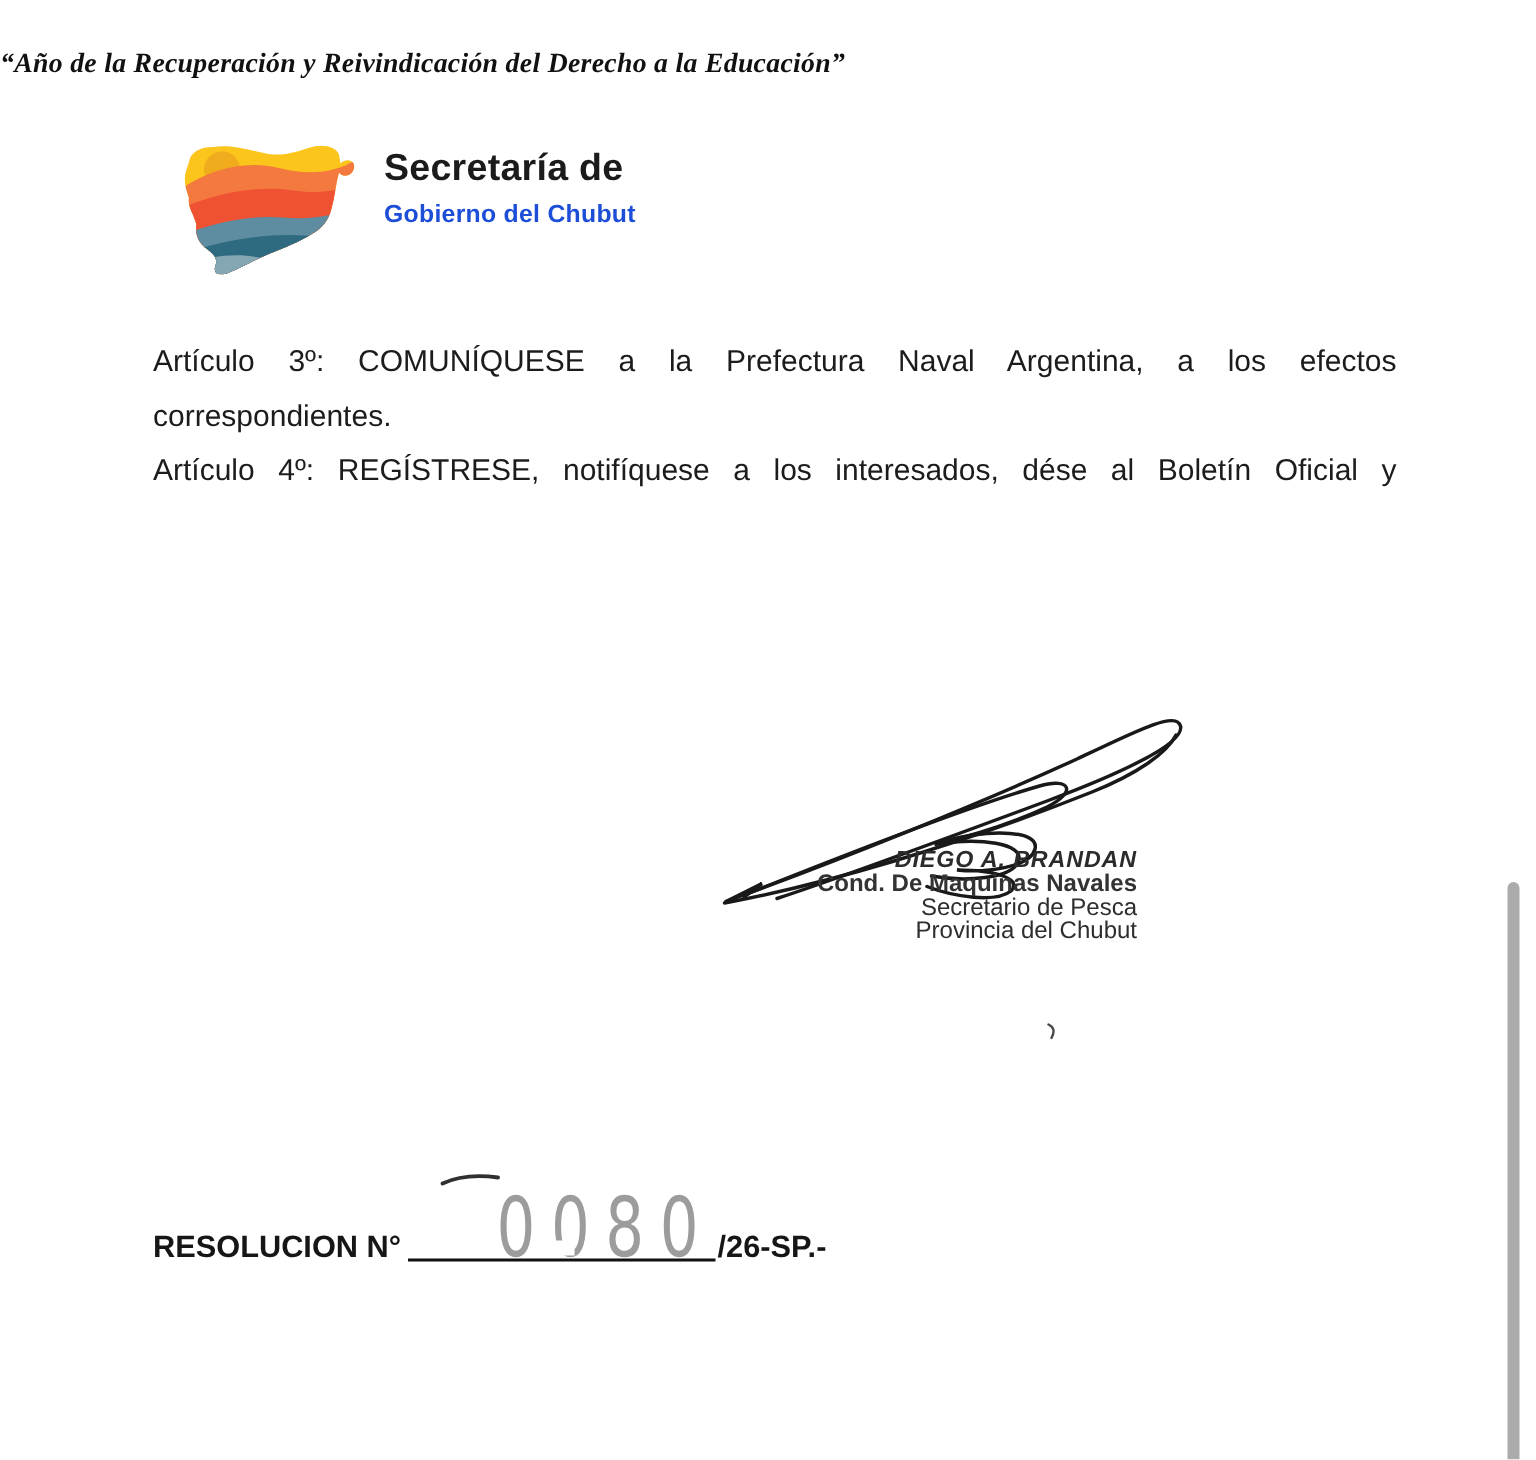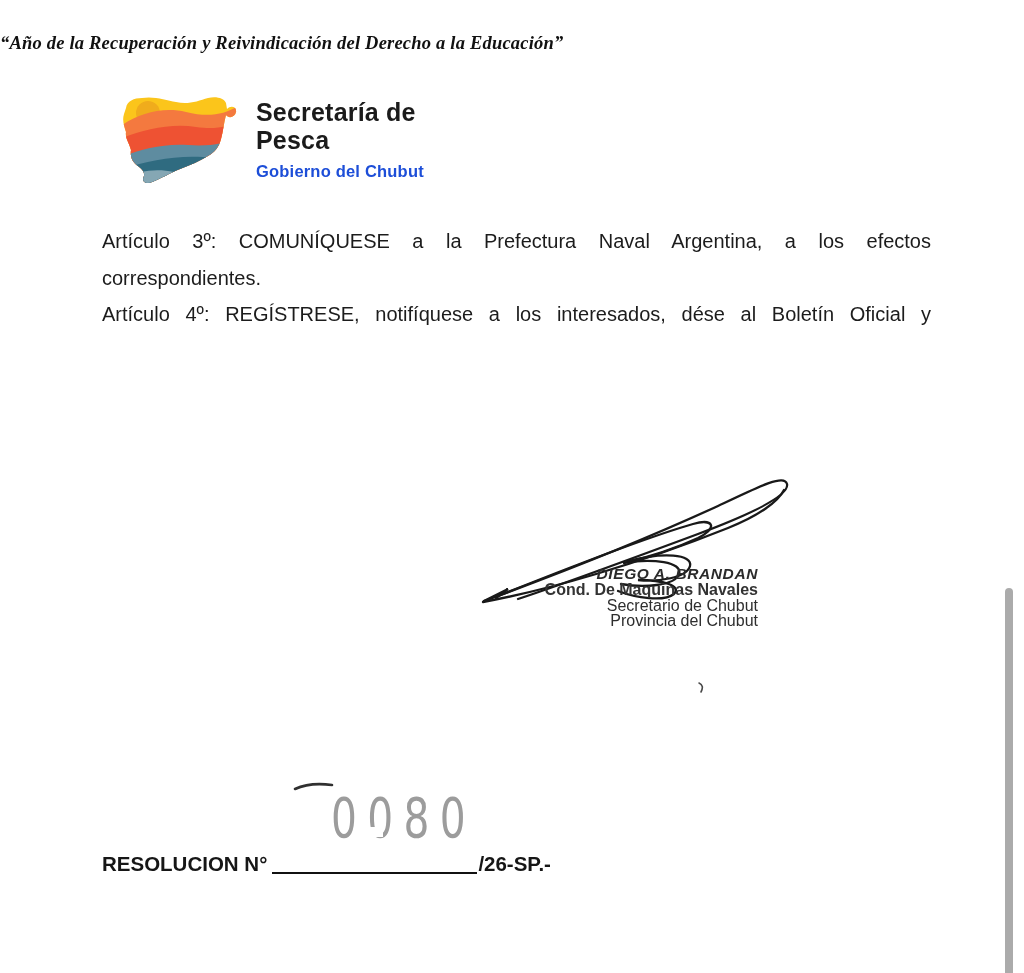--- a/index.html
+++ b/index.html
@@ -147,21 +147,21 @@
     top: 827px;
     width: 17px;
     height: 10px;
     background: #ffffff;
   }
 
   
   .resolution-line {
     position: absolute;
     left: 102px;
-    top: 852px;
+    top: 820px;
     font-size: 20.5px;
     font-weight: bold;
     color: #161616;
     white-space: nowrap;
   }
   .resolution-line .blank {
     display: inline-block;
     width: 205px;
     border-bottom: 2.5px solid #111;
     transform: translateY(3px);
@@ -215,21 +215,20 @@
         <path d="M 0 36 C 18 22, 44 14, 68 20 C 92 26, 108 22, 122 13 L 122 94 L 0 94 Z" fill="#F4793F"></path>
         <path d="M 0 48 C 22 38, 52 31, 78 35 C 100 38, 112 34, 122 28 L 122 94 L 0 94 Z" fill="#EE5233"></path>
         <path d="M 0 66 C 20 58, 45 51, 70 53 C 95 55, 110 50, 122 44 L 122 94 L 0 94 Z" fill="#5E8CA0"></path>
         <path d="M 0 78 C 25 70, 55 63, 85 65 C 105 66, 115 62, 122 58 L 122 94 L 0 94 Z" fill="#2F6B80"></path>
         <path d="M 0 87 C 18 79, 38 76, 56 80 L 42 94 L 0 94 Z" fill="#85A7B4"></path>
       </g>
     </svg>
     <div class="logo-text">
       <div class="logo-title">
         <div>Secretaría de</div>
-        <div>Pesca</div>
       </div>
       <div class="logo-subtitle">Gobierno del Chubut</div>
     </div>
   </div>
 
   <div class="doc-body">
     <div class="line full">
       <span class="b">Artículo 3º: COMUNÍQUESE</span>
       <span>a la Prefectura Naval Argentina, a los efectos</span>
     </div>
@@ -248,21 +247,21 @@
       <path d="M 20 138 C 100 106, 180 76, 215 66 C 236 60, 240 70, 220 80 C 190 94, 158 102, 145 105 C 175 100, 205 104, 201 116 C 197 128, 165 130, 143 126"></path>
       <path d="M 150 103 C 185 94, 215 96, 212 108 C 209 120, 180 124, 160 122 C 186 122, 204 128, 196 136 C 186 144, 158 140, 140 133"></path>
       <path d="M 5 144 C 70 132, 160 106, 250 70 C 280 58, 300 44, 306 32"></path>
       <path d="M 6 143 L 30 131 L 18 140"></path>
     </g>
   </svg>
 
   <div class="signature-text">
     <div class="sig-name">DIEGO A. BRANDAN</div>
     <div class="sig-line">Cond. De Maquinas Navales</div>
-    <div class="sig-line light">Secretario de Chubut</div>
+    <div class="sig-line light">Secretario de Pesca</div>
     <div class="sig-line light">Provincia del Chubut</div>
   </div>
 
   <svg class="stray-mark" viewBox="0 0 8 11" aria-hidden="true">
     <path d="M 1 1 Q 6.5 3.5 3 10" fill="none" stroke="#4a4a4a" stroke-width="1.6" stroke-linecap="round"></path>
   </svg>
 
   <svg class="stamp-dash" viewBox="0 0 42 12" aria-hidden="true">
     <path d="M 2 9 Q 17 2 39 5" fill="none" stroke="#303030" stroke-width="2.6" stroke-linecap="round"></path>
   </svg>

